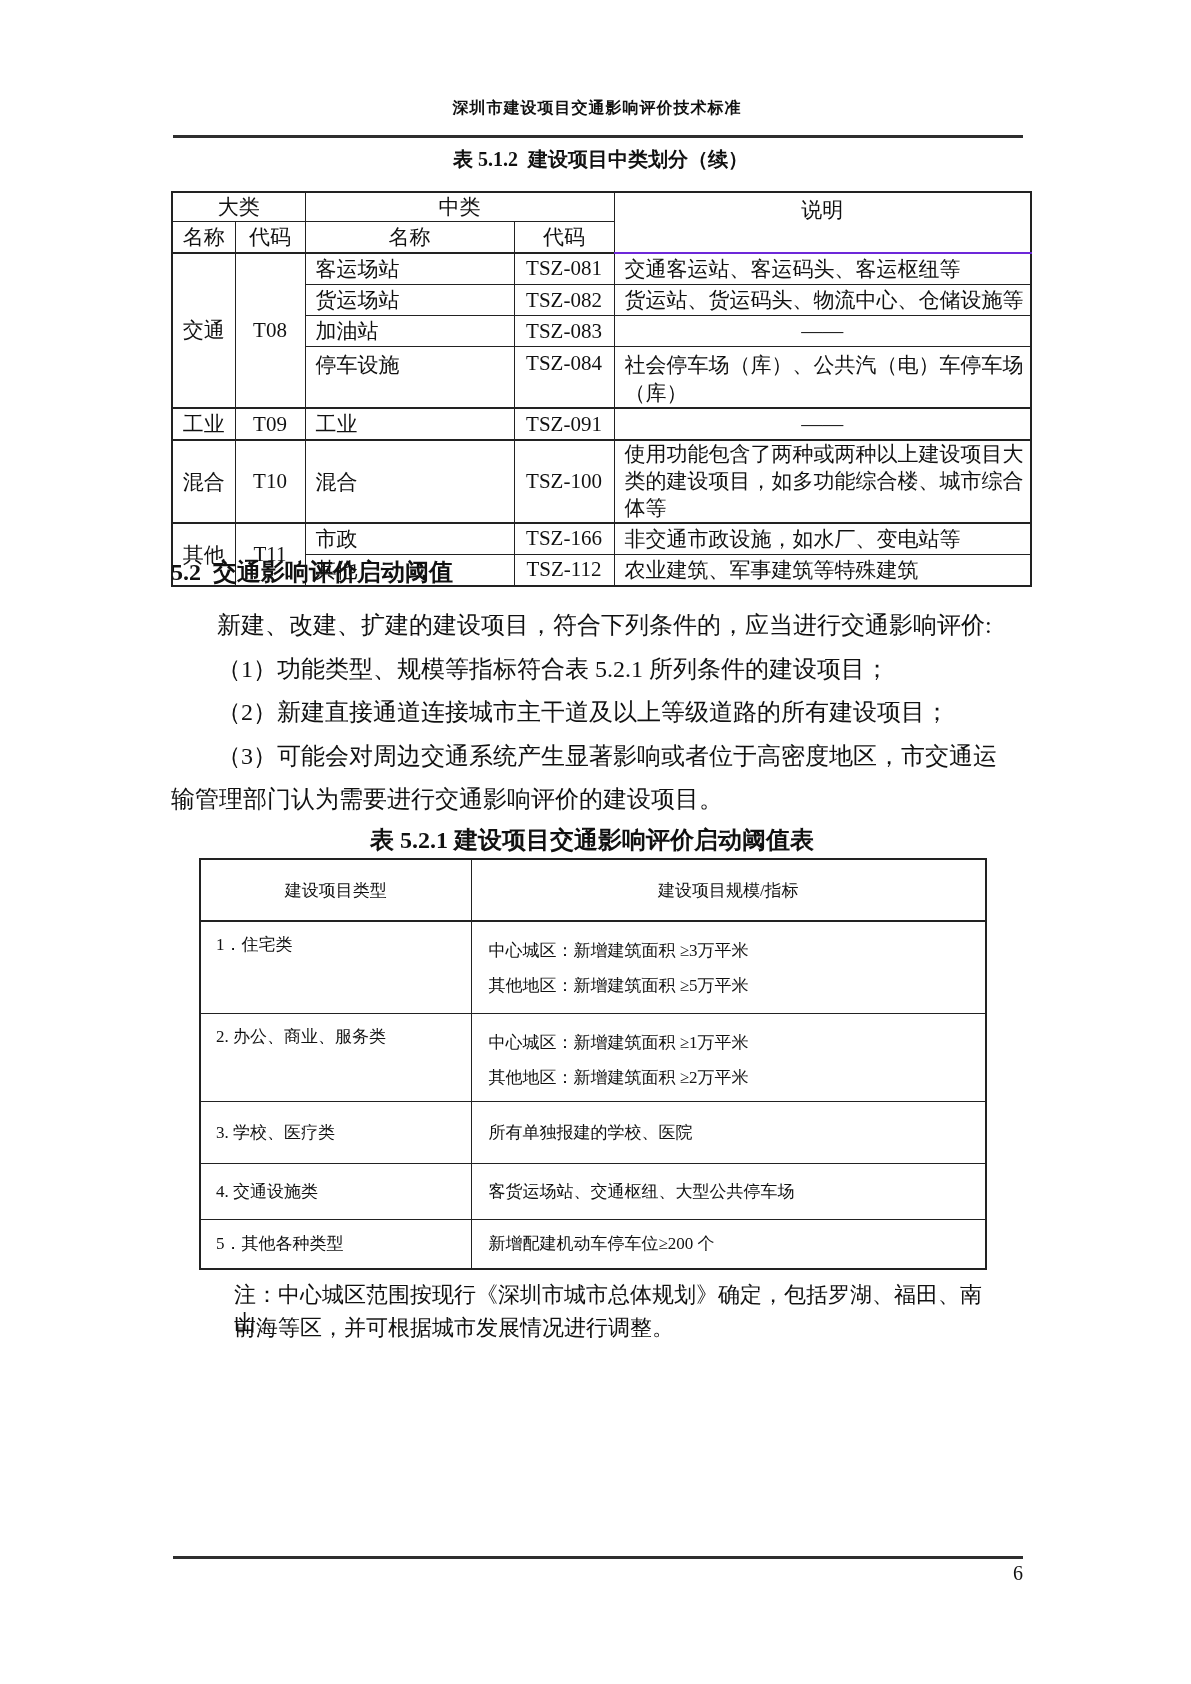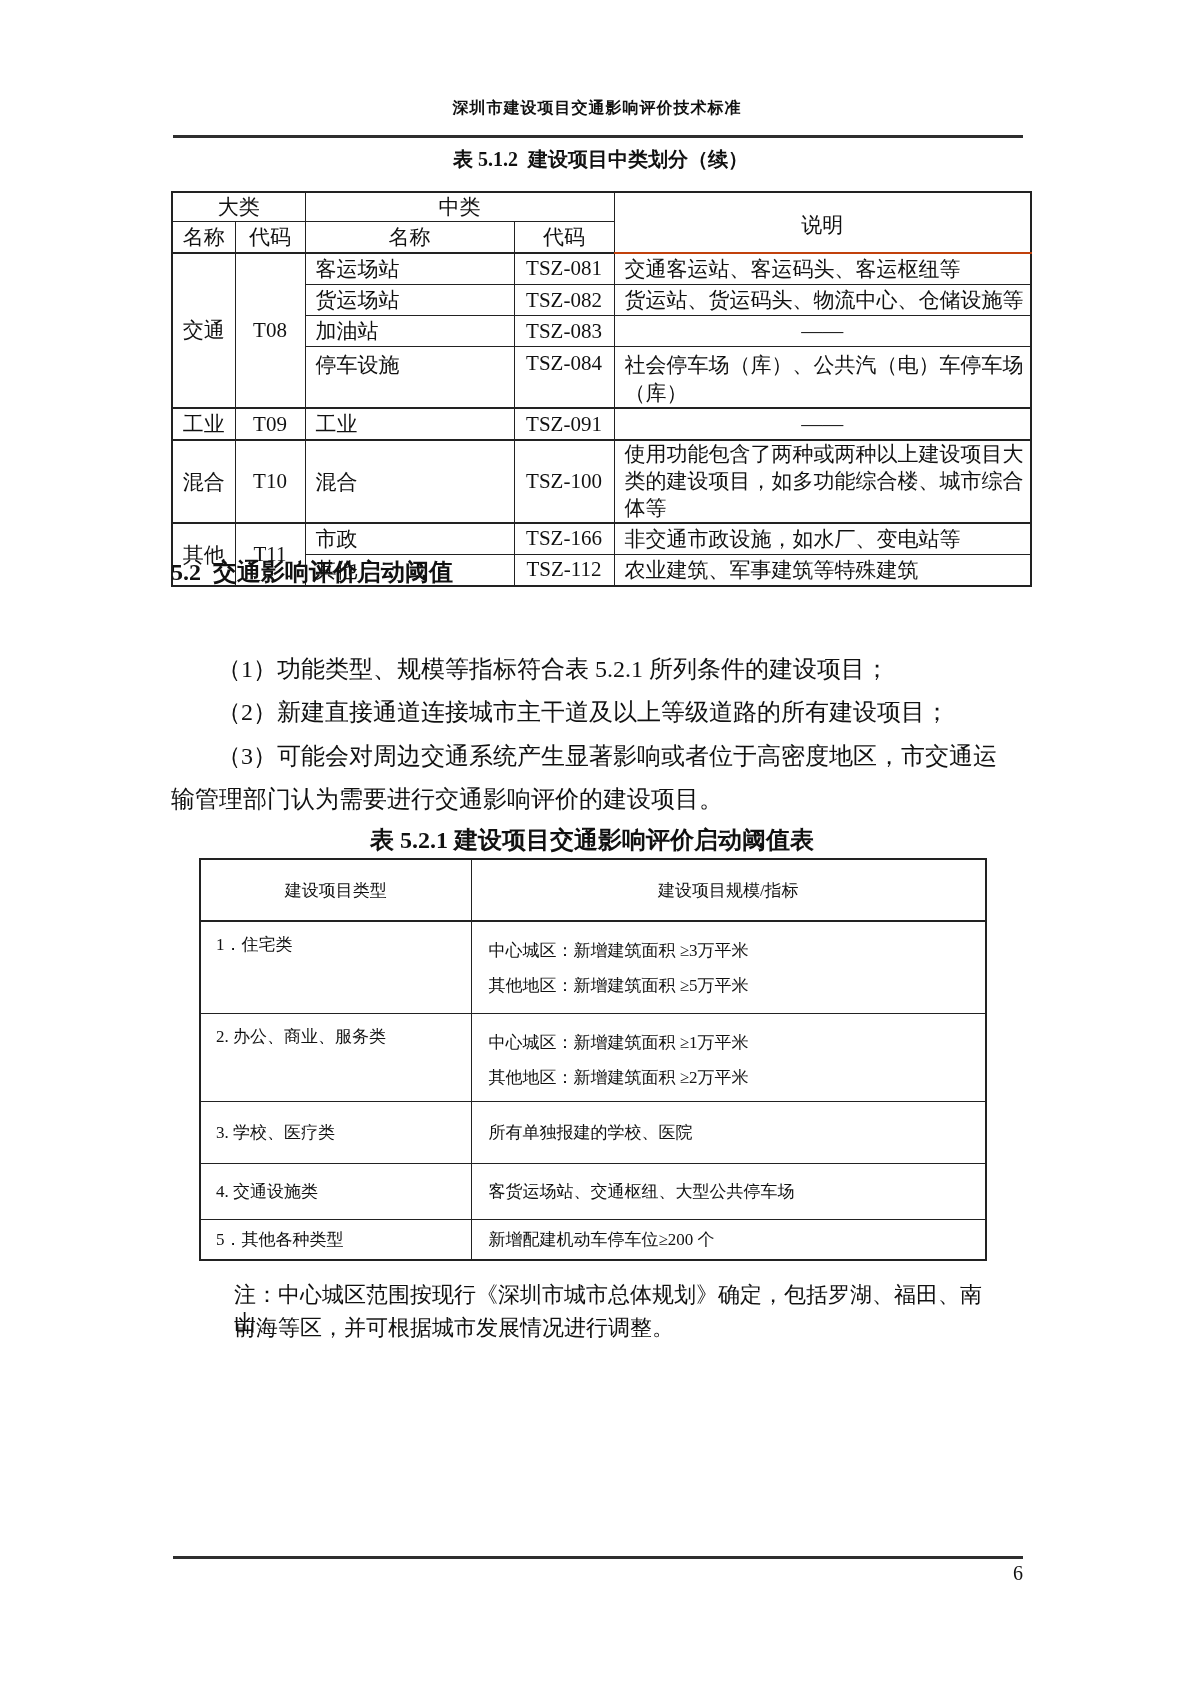--- a/index.html
+++ b/index.html
@@ -38,35 +38,35 @@
 
   
   table { border-collapse:collapse; table-layout:fixed; }
   .t1 { top:191px; left:171px; width:859px; border:2px solid #222; font-size:21px; }
   .t1 td { border:1px solid #222; padding:0 4px; overflow:hidden;margin-left:40px; }
   .t1 .c { text-align:center; }
   .t1 .l { text-align:left; padding-left:10px; }
   .t1 tr.h1 { height:28px; }
   .t1 tr.h2 { height:31px; }
   .t1 tr.h2 td { border-bottom:2px solid #222; }
-  .t1 td.desc-head { vertical-align:top; padding-top:18px; border-bottom:2px solid #c2410c; }
+  .t1 td.desc-head { vertical-align:top; padding-top:3px; border-bottom:2px solid #6d28d9; }
   .t1 tr.r0 { height:32px; } .t1 tr.r1 { height:31px; } .t1 tr.r2 { height:31px; }
   .t1 tr.r3 { height:44px;border-radius:28px; } .t1 tr.r4 { height:32px; } .t1 tr.r5 { height:58px; }
   .t1 tr.r6 { height:31px; } .t1 tr.r7 { height:32px; }
   .t1 tr.group td { border-top:2px solid #222; }
   .t1 tr.r3 td.vt { vertical-align:top; padding-top:4px; }
   .t1 .wrap { line-height:27px; }
 
   
   .t2 { top:858px; left:199px; width:786px; border:2px solid #222; font-size:17px; }
   .t2 td { border:1.5px solid #222; overflow:hidden; }
   .t2 tr.h { height:62px; }
   .t2 tr.h td { text-align:center; border-bottom:2px solid #222; }
   .t2 tr.q0 { height:92px; } .t2 tr.q1 { height:88px; }
-  .t2 tr.q2 { height:62px; } .t2 tr.q3 { height:56px; } .t2 tr.q4 { height:41px; }
+  .t2 tr.q2 { height:62px; } .t2 tr.q3 { height:56px; } .t2 tr.q4 { height:50px; }
   .t2 td.c1 { text-align:left; padding-left:15px; }
   .t2 td.c2 { text-align:left; padding-left:17px; }
   .t2 tr.two td { vertical-align:top; padding-top:11px; }
   .t2 .ln { line-height:35px; }
 </style>
 </head>
 <body>
 
 <div class="page">
 
@@ -140,20 +140,21 @@
     </tr>
     <tr class="r7">
       <td class="l">其他</td>
       <td class="c">TSZ-112</td>
       <td class="l">农业建筑、军事建筑等特殊建筑</td>
     </tr>
   </tbody>
     </table>
 
   <div class="abs sec-heading pre">5.2  交通影响评价启动阈值</div>
+  <div class="abs par indent p0">新建、改建、扩建的建设项目，符合下列条件的，应当进行交通影响评价:</div>
   <div class="abs par indent p1">（1）功能类型、规模等指标符合表 5.2.1 所列条件的建设项目；</div>
   <div class="abs par indent p2">（2）新建直接通道连接城市主干道及以上等级道路的所有建设项目；</div>
   <div class="abs par indent p3">（3）可能会对周边交通系统产生显著影响或者位于高密度地区，市交通运</div>
   <div class="abs par p4">输管理部门认为需要进行交通影响评价的建设项目。</div>
 
   <div class="abs t2-title pre">表 5.2.1 建设项目交通影响评价启动阈值表</div>
 
   <table class="abs t2">
     <colgroup>
         <col style="width:271px">

